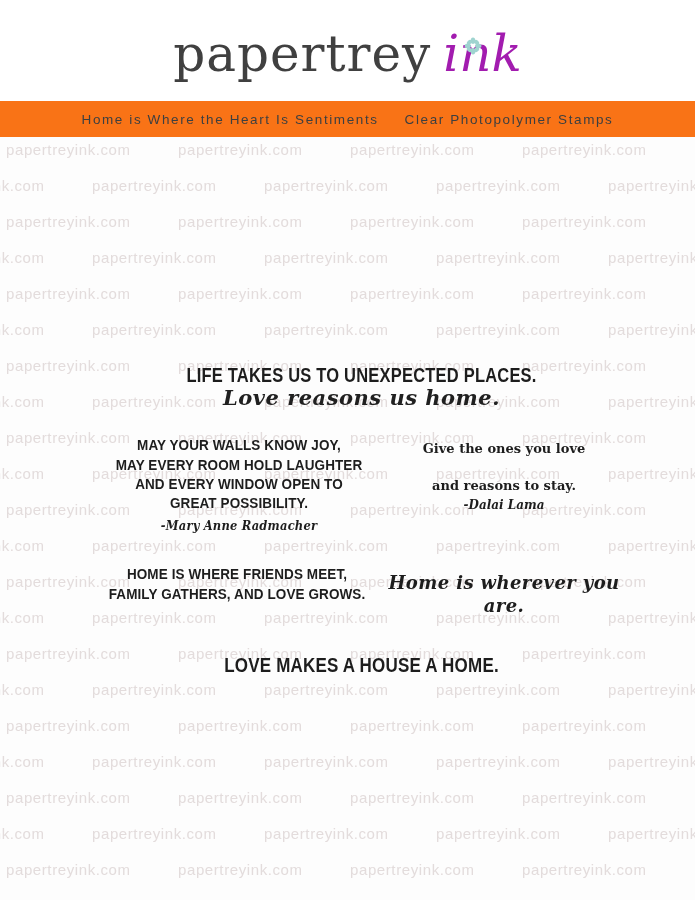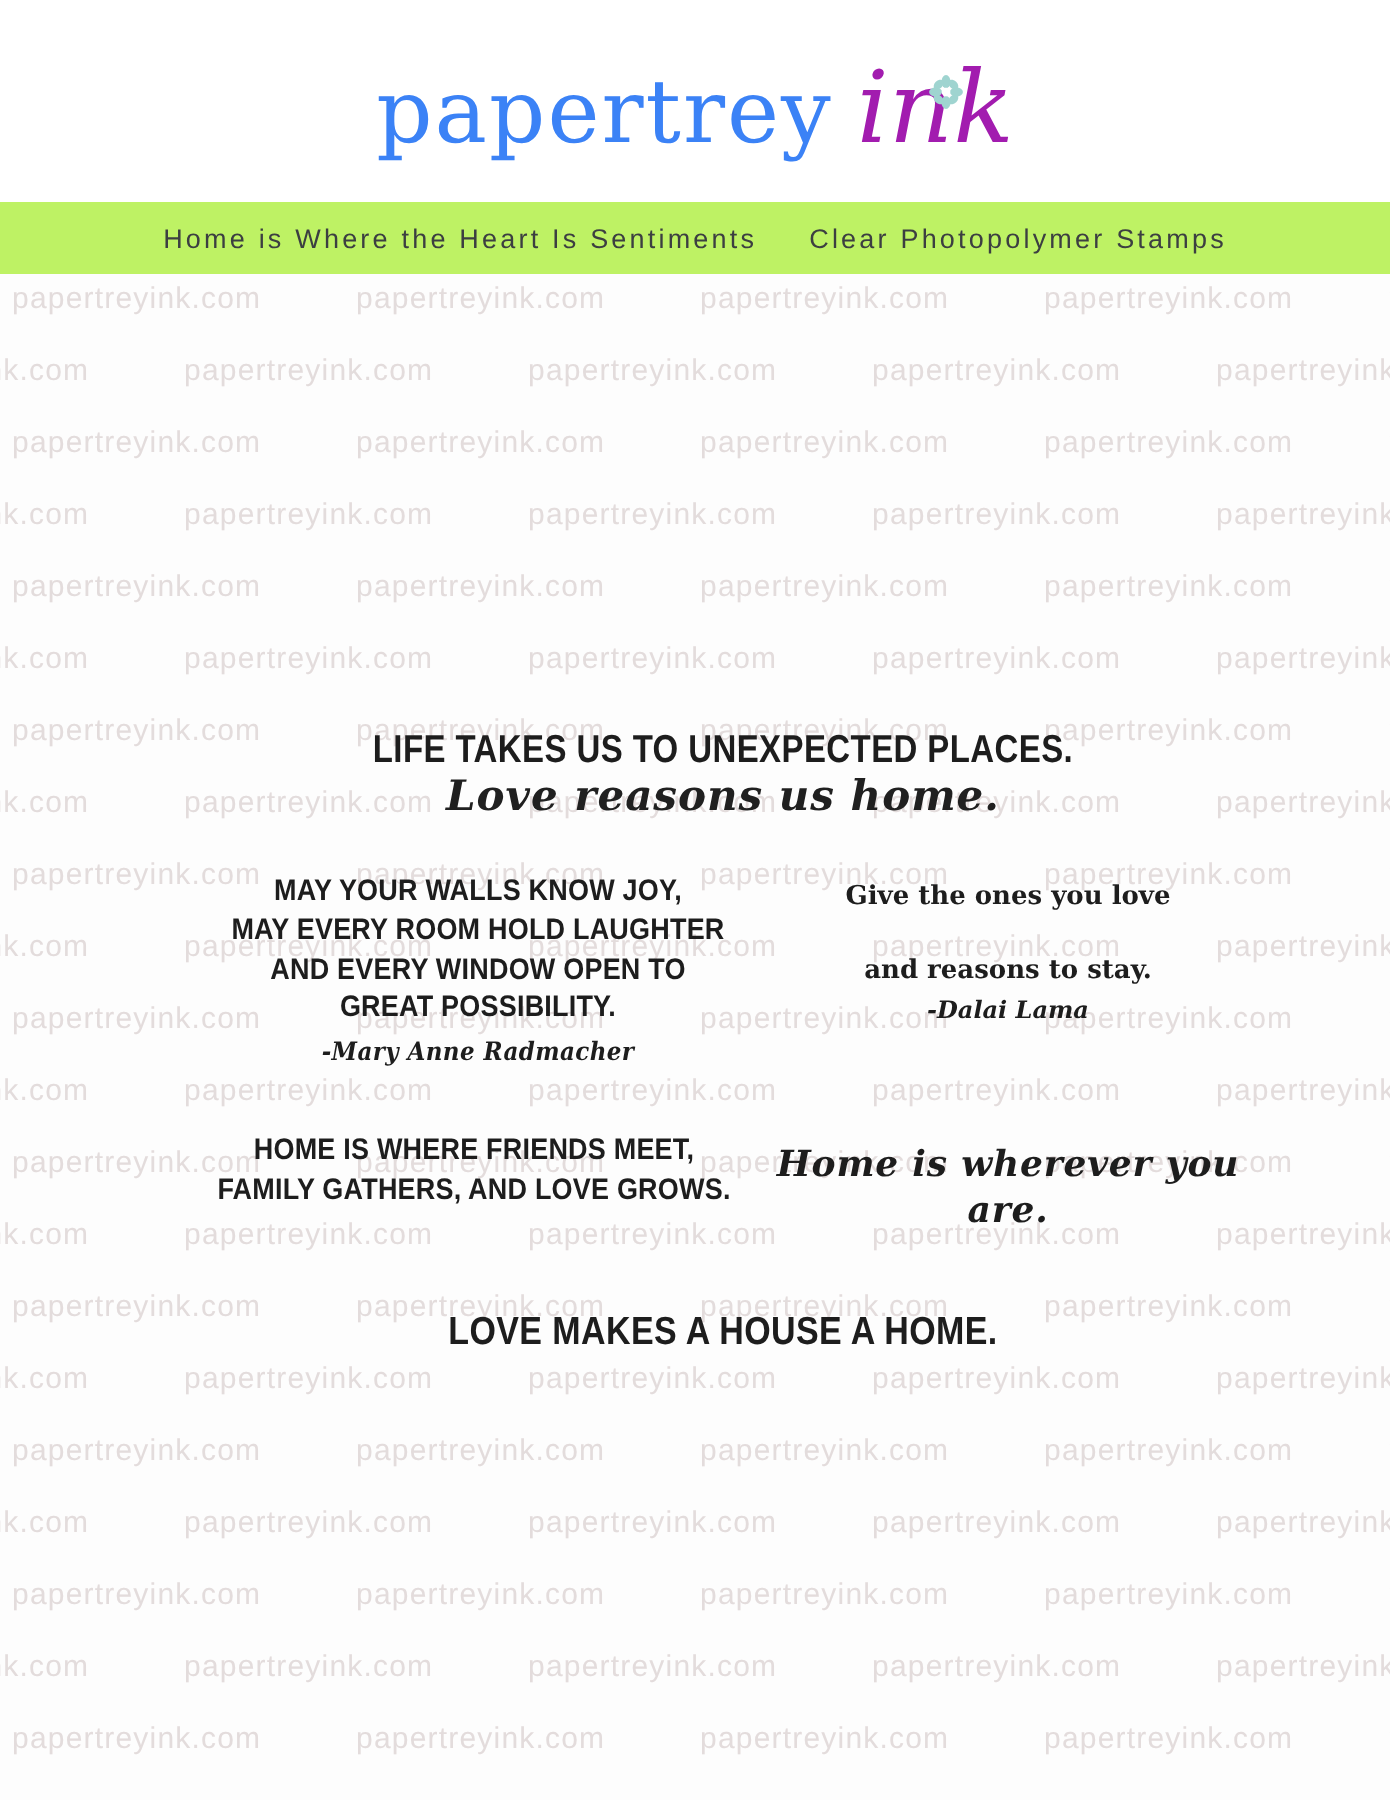--- a/index.html
+++ b/index.html
@@ -27,23 +27,23 @@
     top: 18px;
     left: 0;
     width: 695px;
     height: 72px;
     display: flex;
     align-items: center;
     justify-content: center;
   }
   .brand-text {
     font-family: "DejaVu Serif", serif;
-    font-size: 44px;
+    font-size: 50px;
     letter-spacing: 1px;
-    color: #3b82f6;
+    color: #404040;
     font-weight: 400;
     line-height: 1;
     white-space: nowrap;
   }
   .brand-ink {
     font-family: "DejaVu Serif", serif;
     font-style: italic;
     font-size: 50px;
     color: #a21caf;
     margin-left: 12px;
@@ -57,21 +57,21 @@
     height: 18px;
   }
 
   
   .band {
     position: absolute;
     top: 101px;
     left: 0;
     width: 695px;
     height: 36px;
-    background: #bef264;
+    background: #f97316;
     display: flex;
     align-items: center;
     justify-content: center;
   }
   .band-inner {
     display: flex;
     align-items: center;
     justify-content: center;
     gap: 26px;
     width: 100%;

